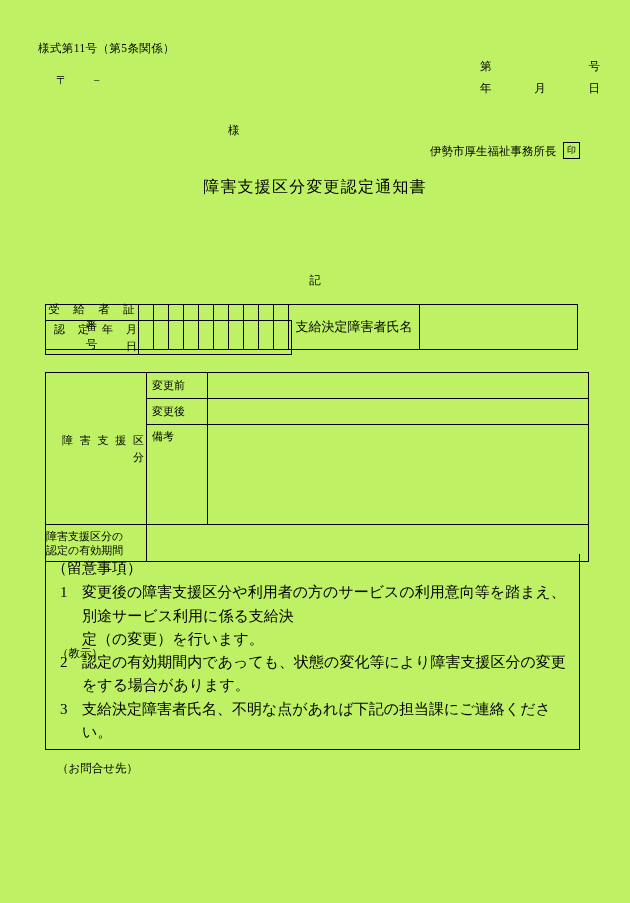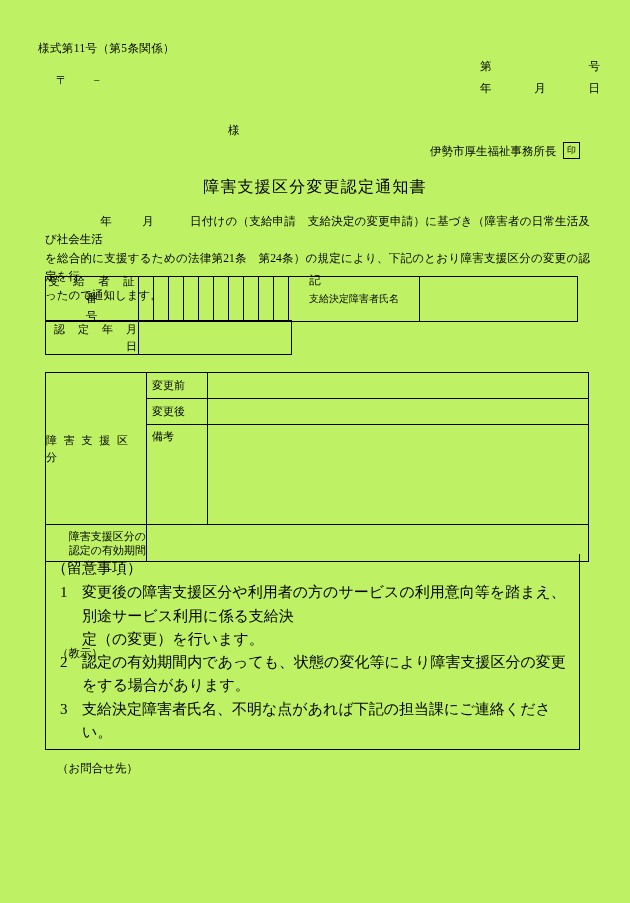--- a/index.html
+++ b/index.html
@@ -98,29 +98,28 @@
   table {
     border-collapse: collapse;
     font-size: 11.5px;
   }
   table td {
     border: 1px solid #000;
     padding: 0;
     vertical-align: middle;
   }
 
-  .tbl1 { left: 45px; top: 276px; }
+  .tbl1 { left: 45px; top: 304px; }
   .tbl1 .cellnum {
     width: 14px; height: 44px;
   }
   .tbl1 .rlabel {
     width: 130px; height: 44px;
     text-align: center;
-    font-size: 10px;
-    font-family: Liberation Mono, monospace;
+    font-size: 13px;
   }
   .tbl1 .rvalue {
     width: 157px; height: 44px;
   }
   .lbl-2line {
     display: flex;
     flex-direction: column;
     justify-content: center;
     height: 44px;
     width: 92px;
@@ -133,42 +132,42 @@
     width: 92px; height: 24px;
     text-align: right;
     letter-spacing: 1px;
     font-size: 11px;
   }
   .tbl2 .val { width: 152px; height: 24px; }
 
   .tbl3 { left: 45px; top: 372px; }
   .tbl3 .catlabel {
     width: 100px;
-    text-align: left;
+    text-align: right;
     letter-spacing: 2px;
     font-size: 11px;
   }
   .tbl3 .sublabel {
     width: 55px;
     padding-left: 5px;
     font-size: 11px;
     height: 25px;
   }
   .tbl3 .wide { width: 380px; }
   .tbl3 .remarks-label {
     width: 55px;
     padding-left: 5px;
     font-size: 11px;
     vertical-align: top;
     padding-top: 3px;
   }
   .tbl3 .remarks-cell { width: 380px; }
   .tbl3 .period-label {
     width: 100px;
-    text-align: right;
+    text-align: left;
     font-size: 11px;
     line-height: 1.3;
     padding: 2px 0;
   }
   .tbl3 .period-val { width: 435px; height: 36px; }
 
   .notes {
     left: 45px; top: 554px;
     width: 535px;
     border: 1px solid #000;
@@ -207,25 +206,20 @@
     <span>月</span>
     <span>日</span>
   </div>
 
   <div class="abs addressee">様</div>
   <div class="abs issuer">伊勢市厚生福祉事務所長</div>
   <div class="abs seal">印</div>
 
   <div class="abs title">障害支援区分変更認定通知書</div>
 
-  <div class="abs body-para">
-    <span class="indent"></span><span>年</span><span class="gap-s"></span><span>月</span><span class="gap-m"></span><span>日付けの（支給申請　支給決定の変更申請）に基づき（障害者の日常生活及び社会生活</span><br>
-    <span>を総合的に支援するための法律第21条　第24条）の規定により、下記のとおり障害支援区分の変更の認定を行</span><br>
-    <span>ったので通知します。</span>
-  </div>
 
   <div class="abs ki">記</div>
 
   <table class="abs tbl1">
     <tbody>
         <tr>
       <td rowspan="1" style="padding:0">
         <div class="lbl-2line">
           <span>受　給　者　証</span>
           <span>番　　　　　　号</span>

